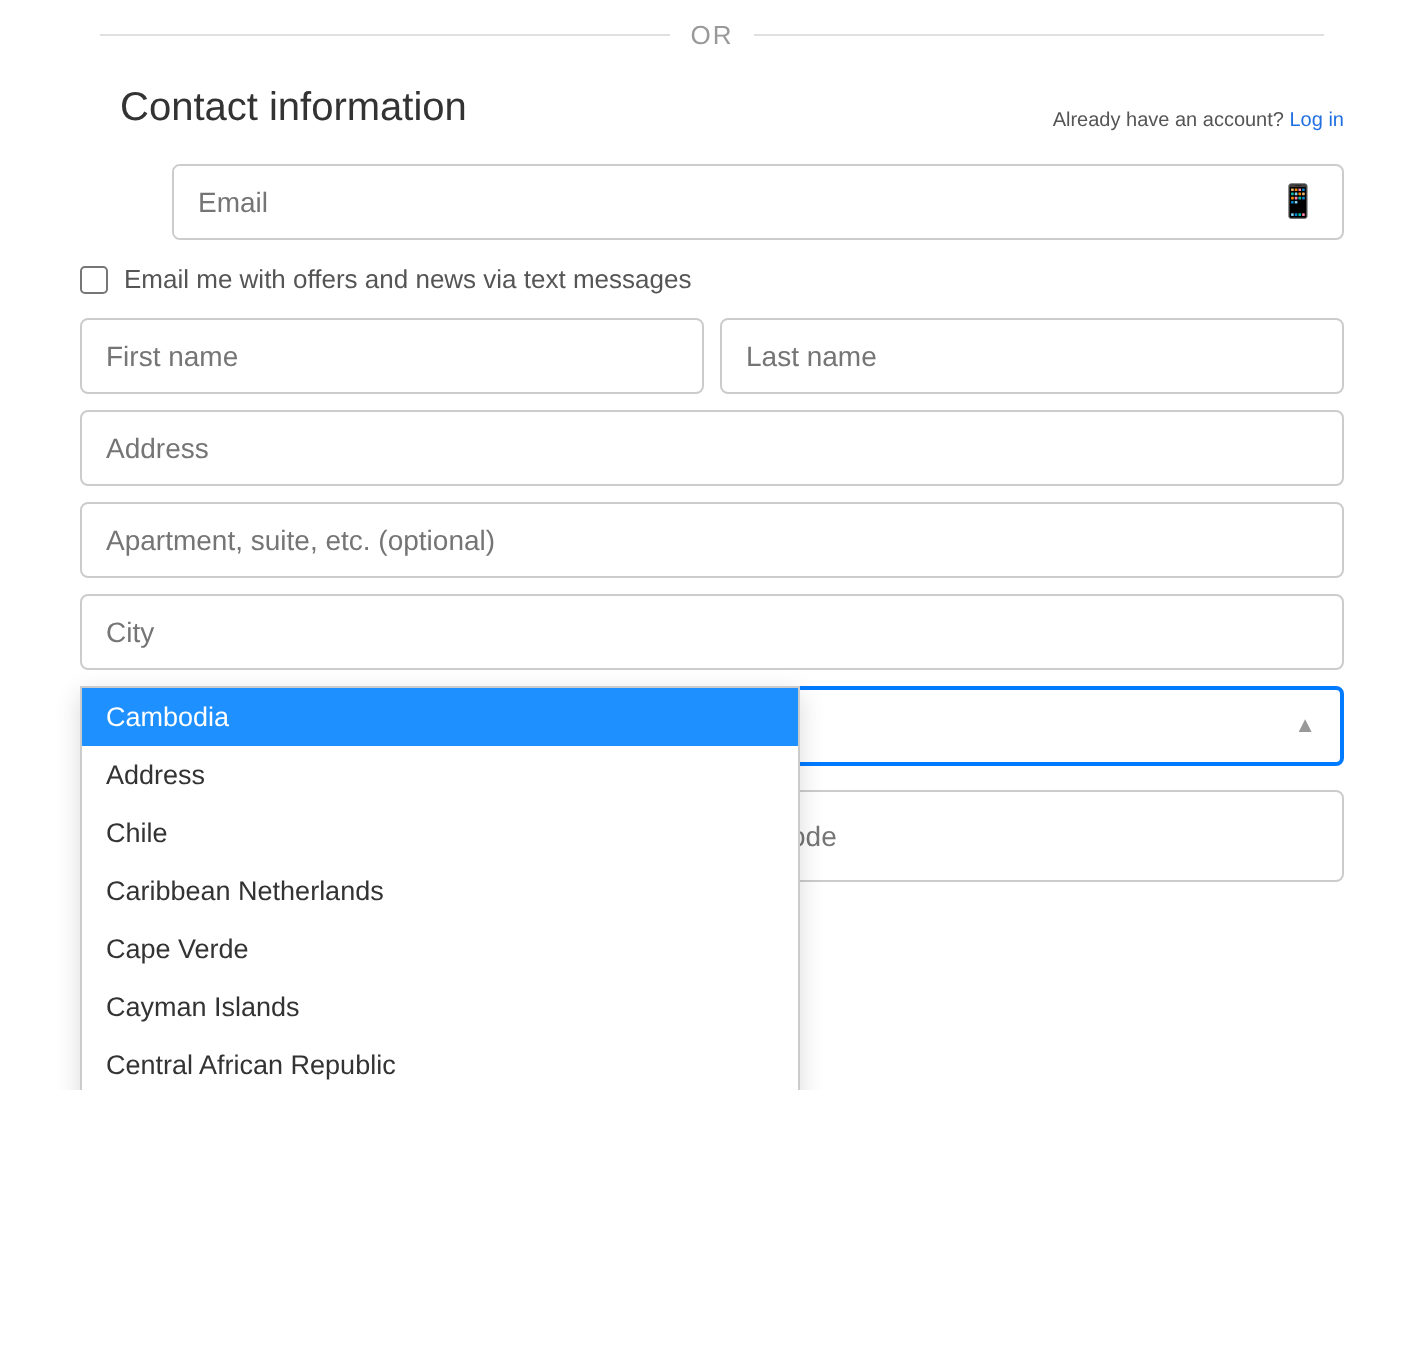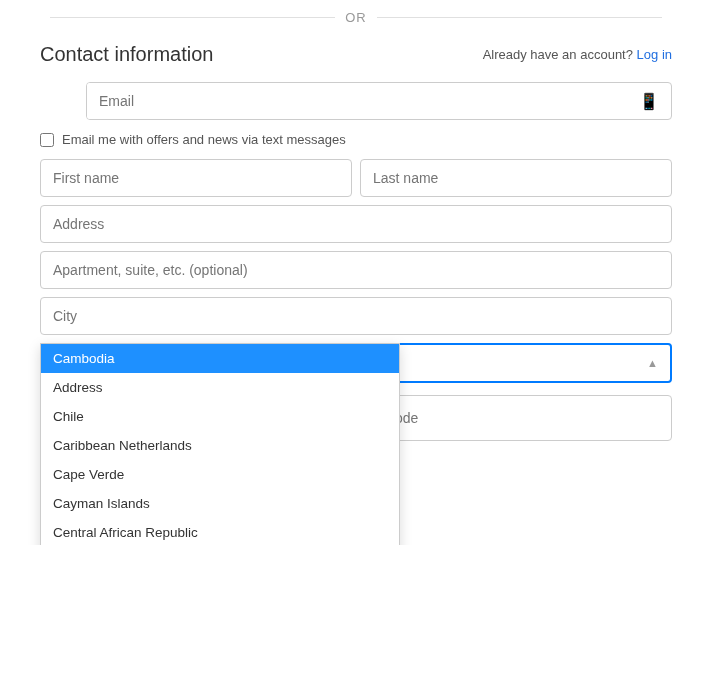--- a/index.html
+++ b/index.html
@@ -30,30 +30,31 @@
       height: 1px;
       background: #e0e0e0;
       margin: 0 10px;
     }
     .contact-section {
       margin-top: 18px;
     }
     .contact-header {
       display: flex;
       justify-content: space-between;
-      align-items: center;
+      align-items: flex-end;
       margin-bottom: 16px;
+      margin-left: 20px;
     }
     .contact-title {
       font-size: 20px;
       font-weight: 400;
       color: #333;
     }
     .already-account {
-      font-size: 13px;
+      font-size: 10px;
       color: #555;
     }
     .already-account a {
       color: #216fe0;
       text-decoration: none;
     }
     .form-area {
       display: flex;
       flex-direction: column;
       gap: 8px;

